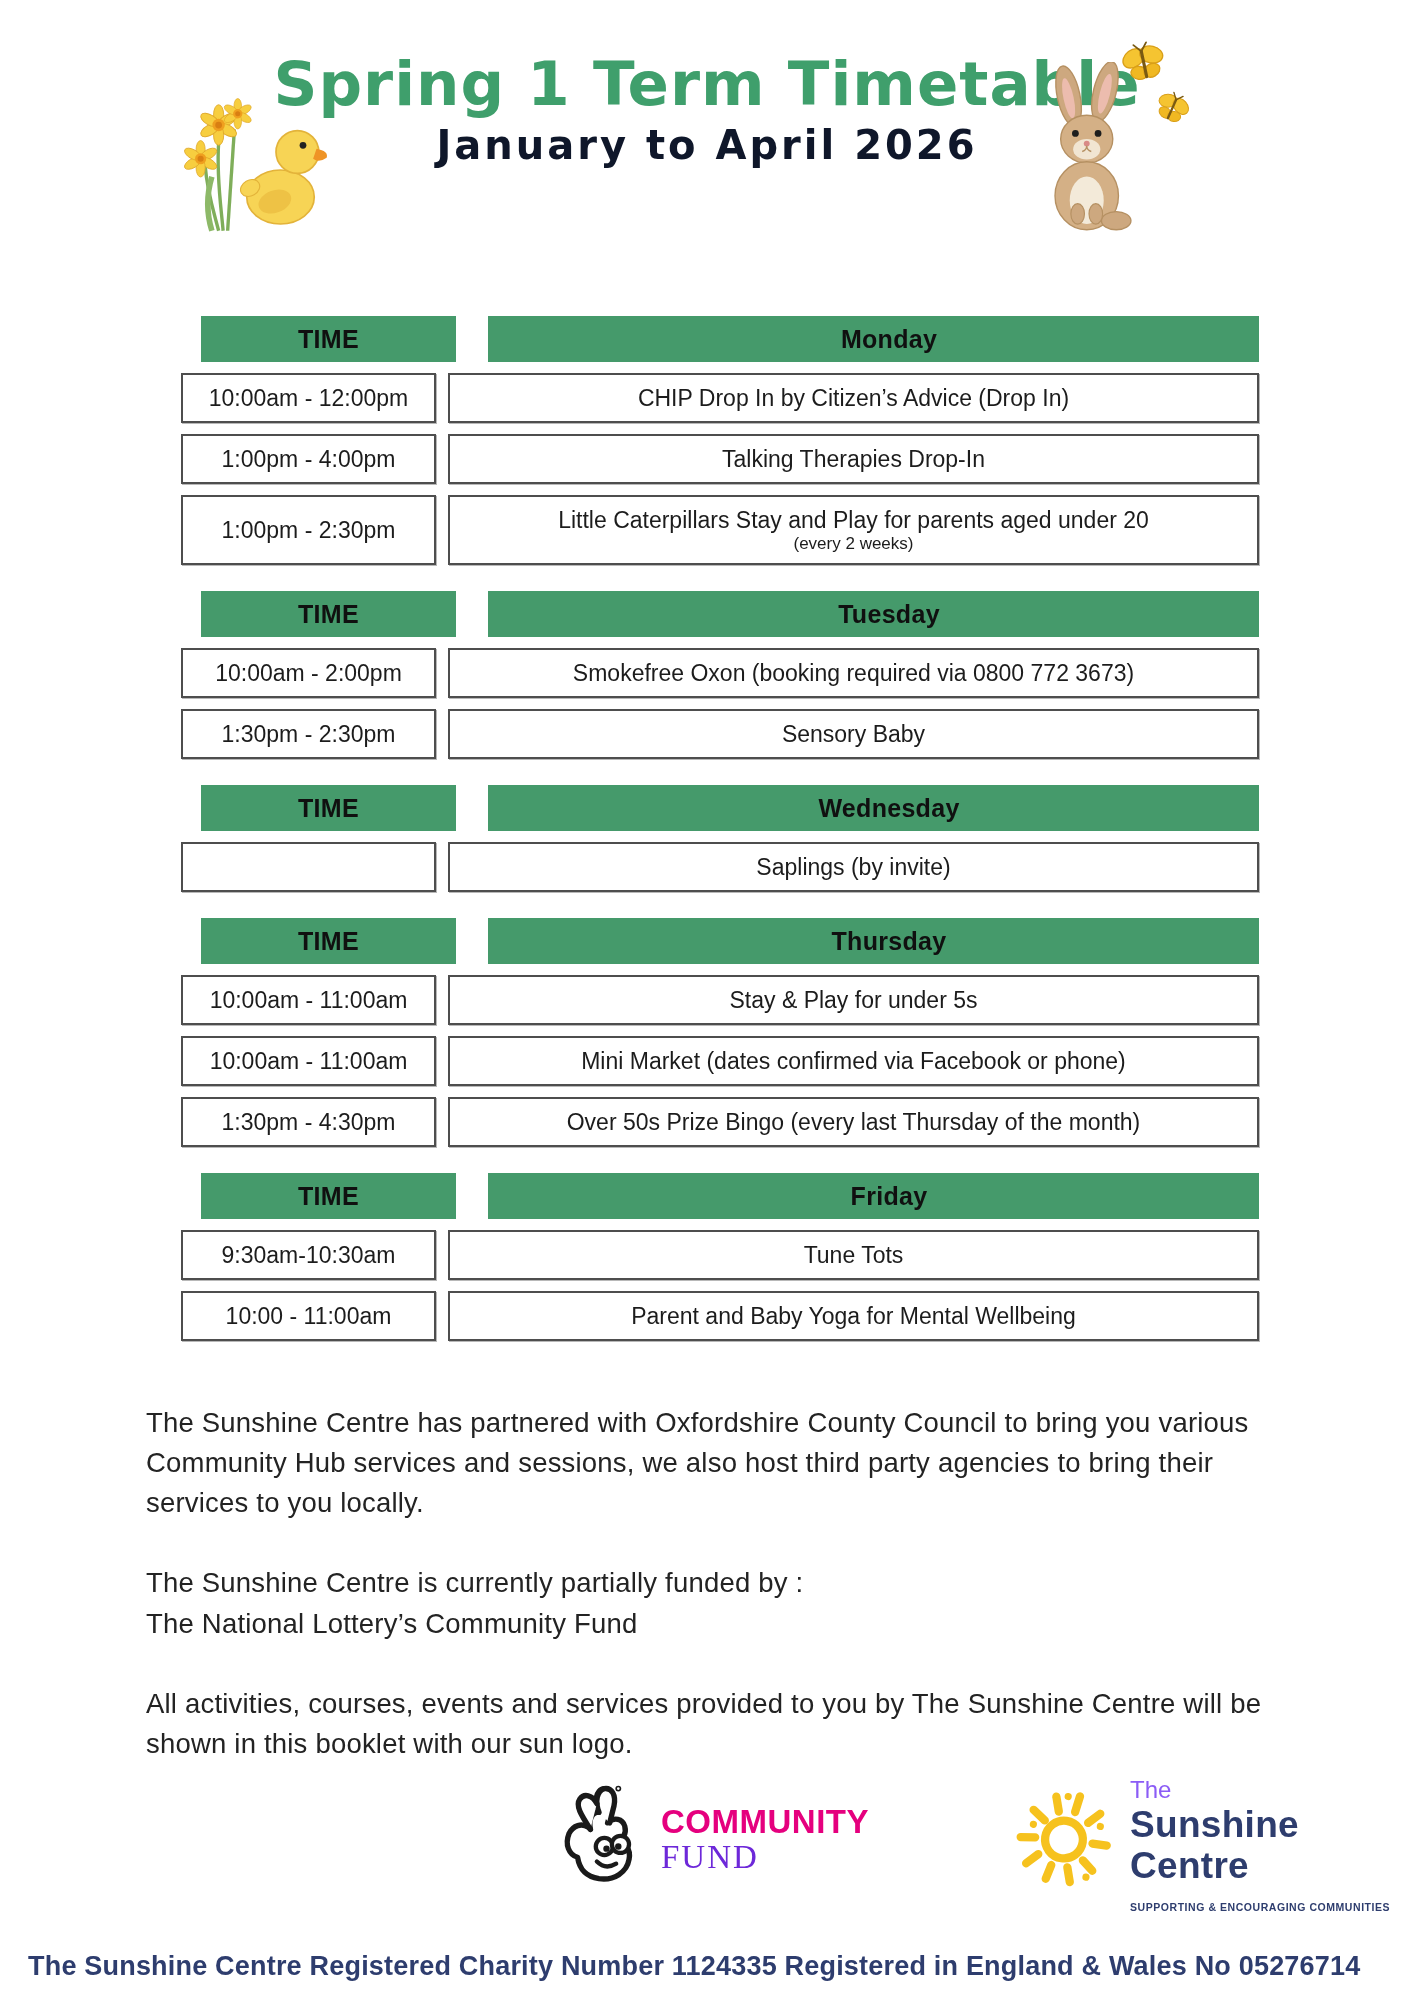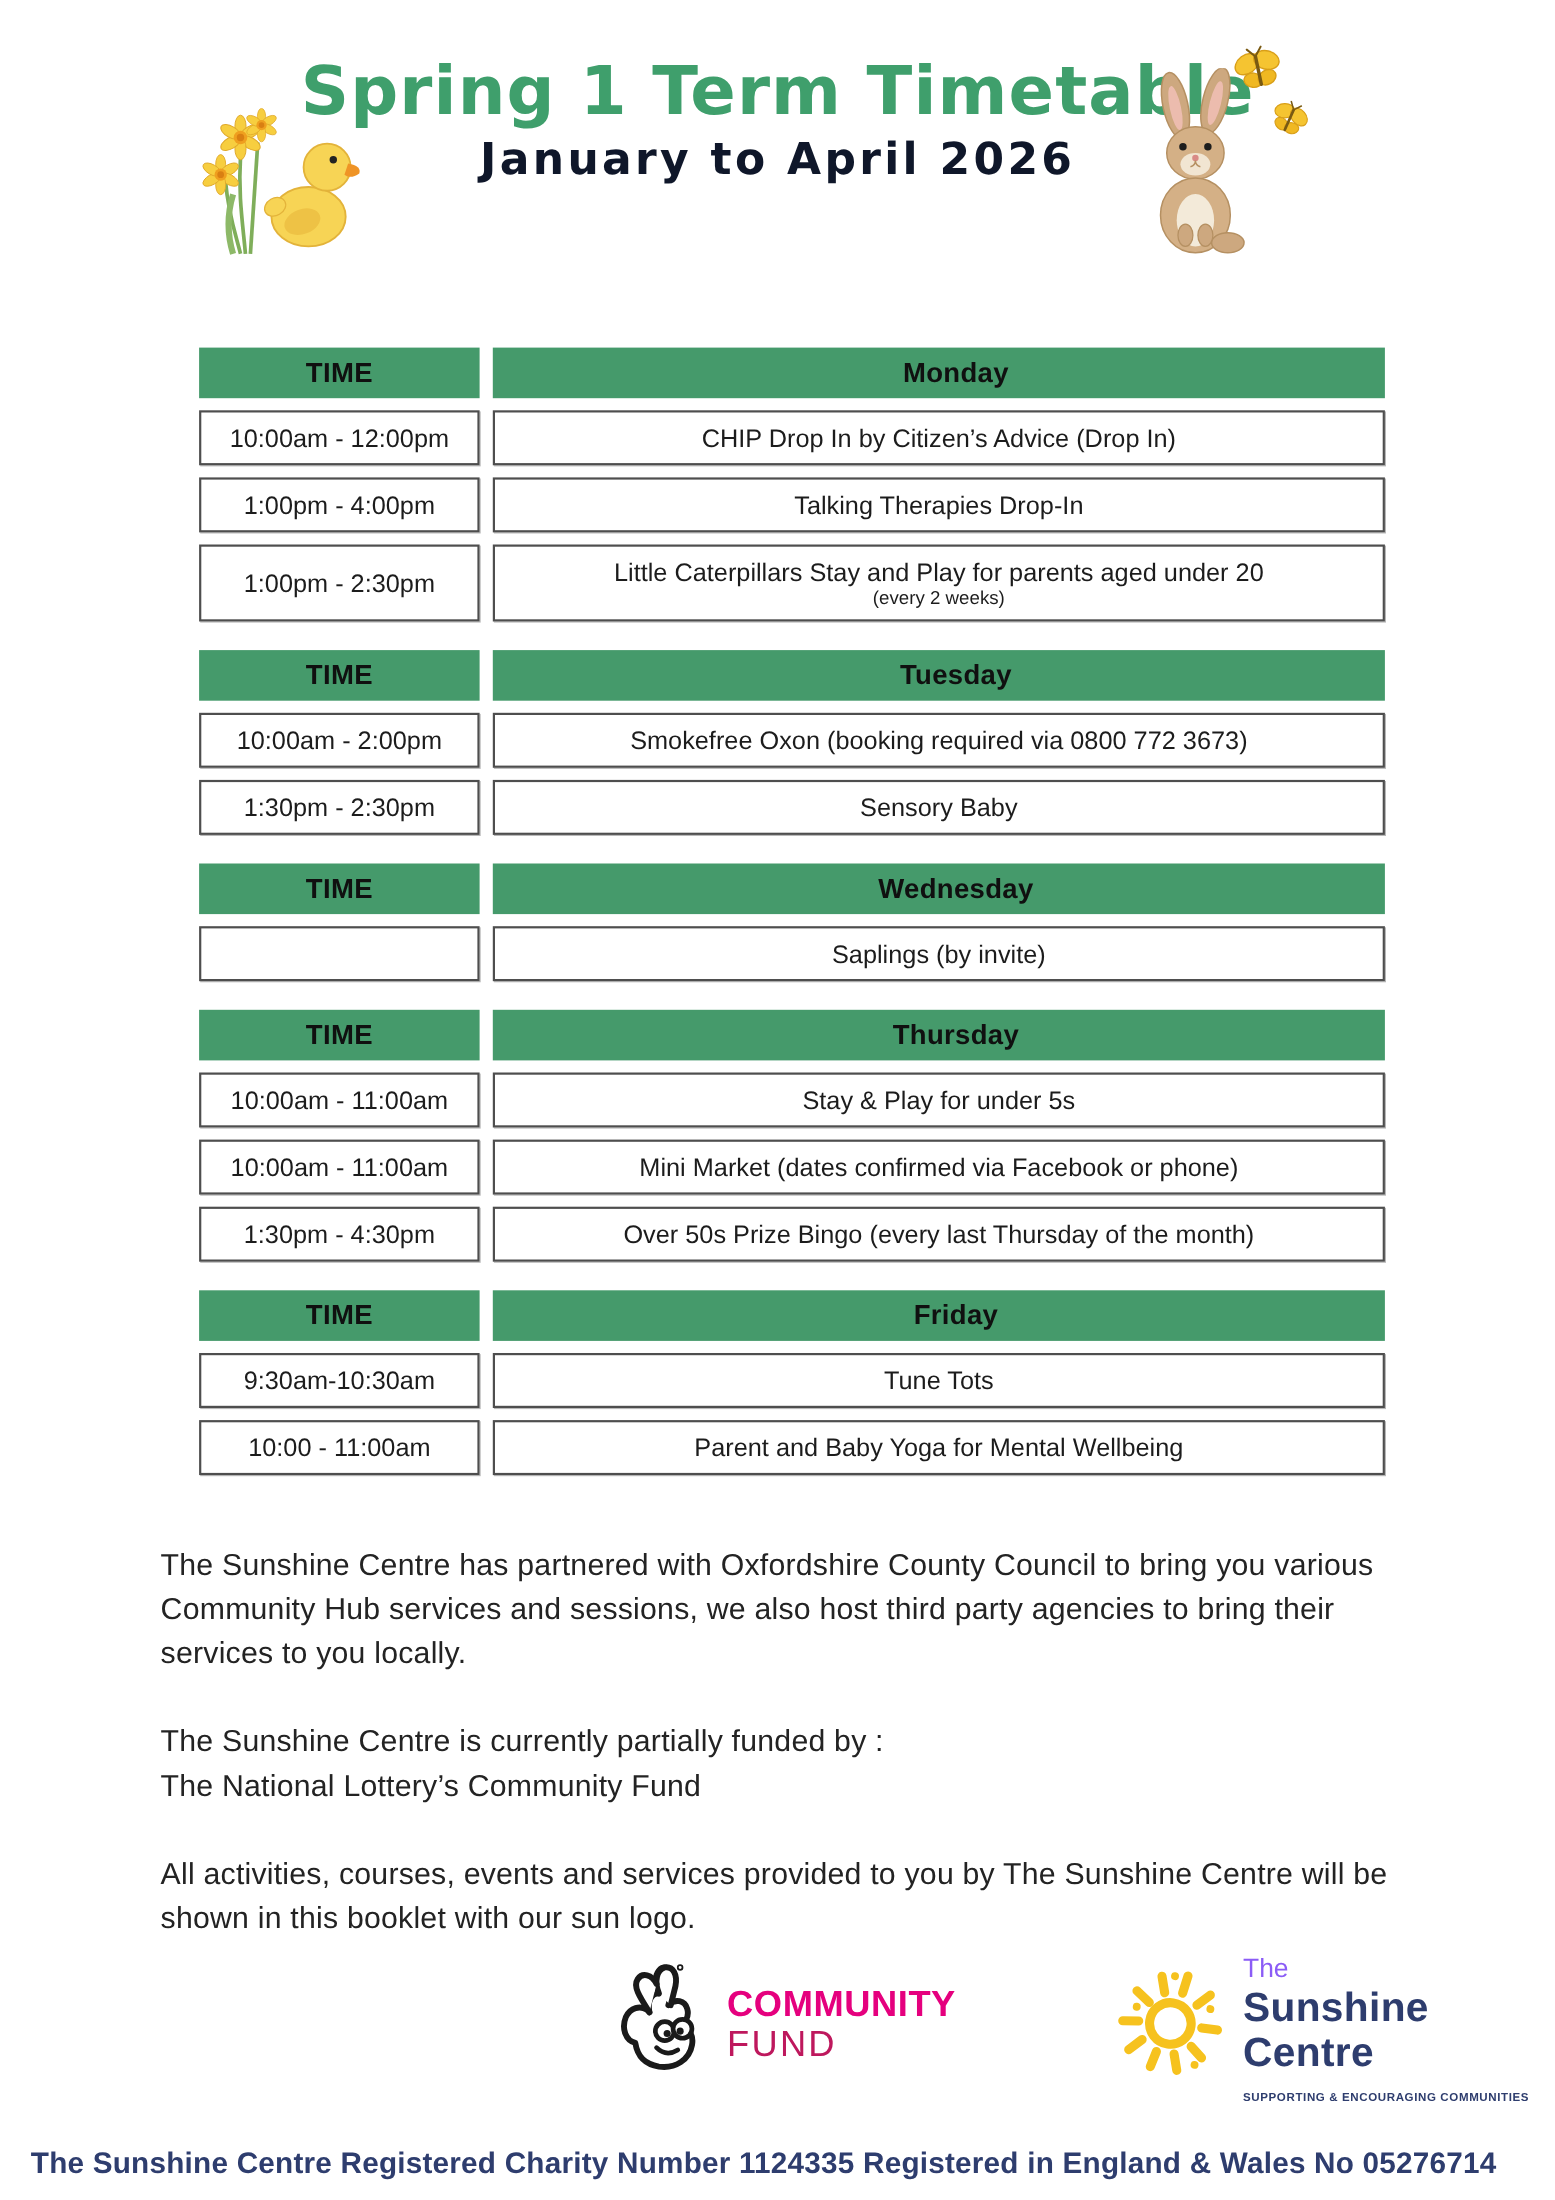--- a/index.html
+++ b/index.html
@@ -33,21 +33,21 @@
   
   .timetable{margin:66px 155px 0 181px;width:1078px;}
   .day-section{margin-bottom:26px;}
   .trow{display:flex;gap:12px;margin-bottom:11px;}
   .trow:last-child{margin-bottom:0;}
   .cell{box-sizing:border-box;display:flex;align-items:center;justify-content:center;text-align:center;}
   .time-col{width:255px;flex:0 0 255px;position:relative;}
   .day-col{flex:1 1 auto;padding-left:31px;}
   .head-cell{
     background:#459a6b;height:46px;
-    font-weight:700;font-size:25px;color:#101010;letter-spacing:.3px;
+    font-weight:700;font-size:25px;color:#101010;letter-spacing:.3px;margin-left:20px;
   }
   .data-cell{
     background:#ffffff;min-height:50px;
     border:2px solid #4e4e4e;box-shadow:1px 1px 0 rgba(0,0,0,.28);
     font-size:23px;color:#1c1c1c;padding:3px 12px;line-height:1.15;
   }
   .stacked{flex-direction:column;justify-content:center;}
   .activity-note{font-size:17px;color:#1c1c1c;margin-top:1px;}
 
   
@@ -57,21 +57,21 @@
     margin:0 0 40px 0;max-width:1140px;letter-spacing:.2px;
   }
   .para:last-child{margin-bottom:0;}
 
   
   .logos{position:absolute;left:0;top:1762px;width:1414px;height:180px;}
   .lottery-logo{position:absolute;left:545px;top:18px;display:flex;align-items:center;}
   .lottery-hand{width:108px;height:118px;}
   .lottery-text{margin-left:8px;line-height:1;}
   .lottery-community{font-size:33px;font-weight:800;color:#e5007e;letter-spacing:.5px;}
-  .lottery-fund{font-size:33px;font-weight:500;color:#be185d;letter-spacing:2px;margin-top:3px;}
+  .lottery-fund{font-size:33px;font-weight:500;color:#6d28d9;letter-spacing:2px;margin-top:3px;font-family:Liberation Serif, serif;}
   .sunshine-logo{position:absolute;left:1012px;top:14px;display:flex;align-items:flex-start;}
   .sunshine-sun{width:108px;height:108px;margin-top:8px;}
   .sunshine-text{margin-left:10px;}
   .sunshine-the{font-size:24px;color:#8b5cf6;font-weight:400;}
   .sunshine-name{font-size:37px;font-weight:800;color:#2e3d6e;line-height:1.12;letter-spacing:.3px;}
   .sunshine-tagline{font-size:10.5px;font-weight:700;color:#2e3d6e;letter-spacing:.55px;margin-top:14px;white-space:nowrap;}
 
   
   .footer{
     position:absolute;left:28px;bottom:18px;

